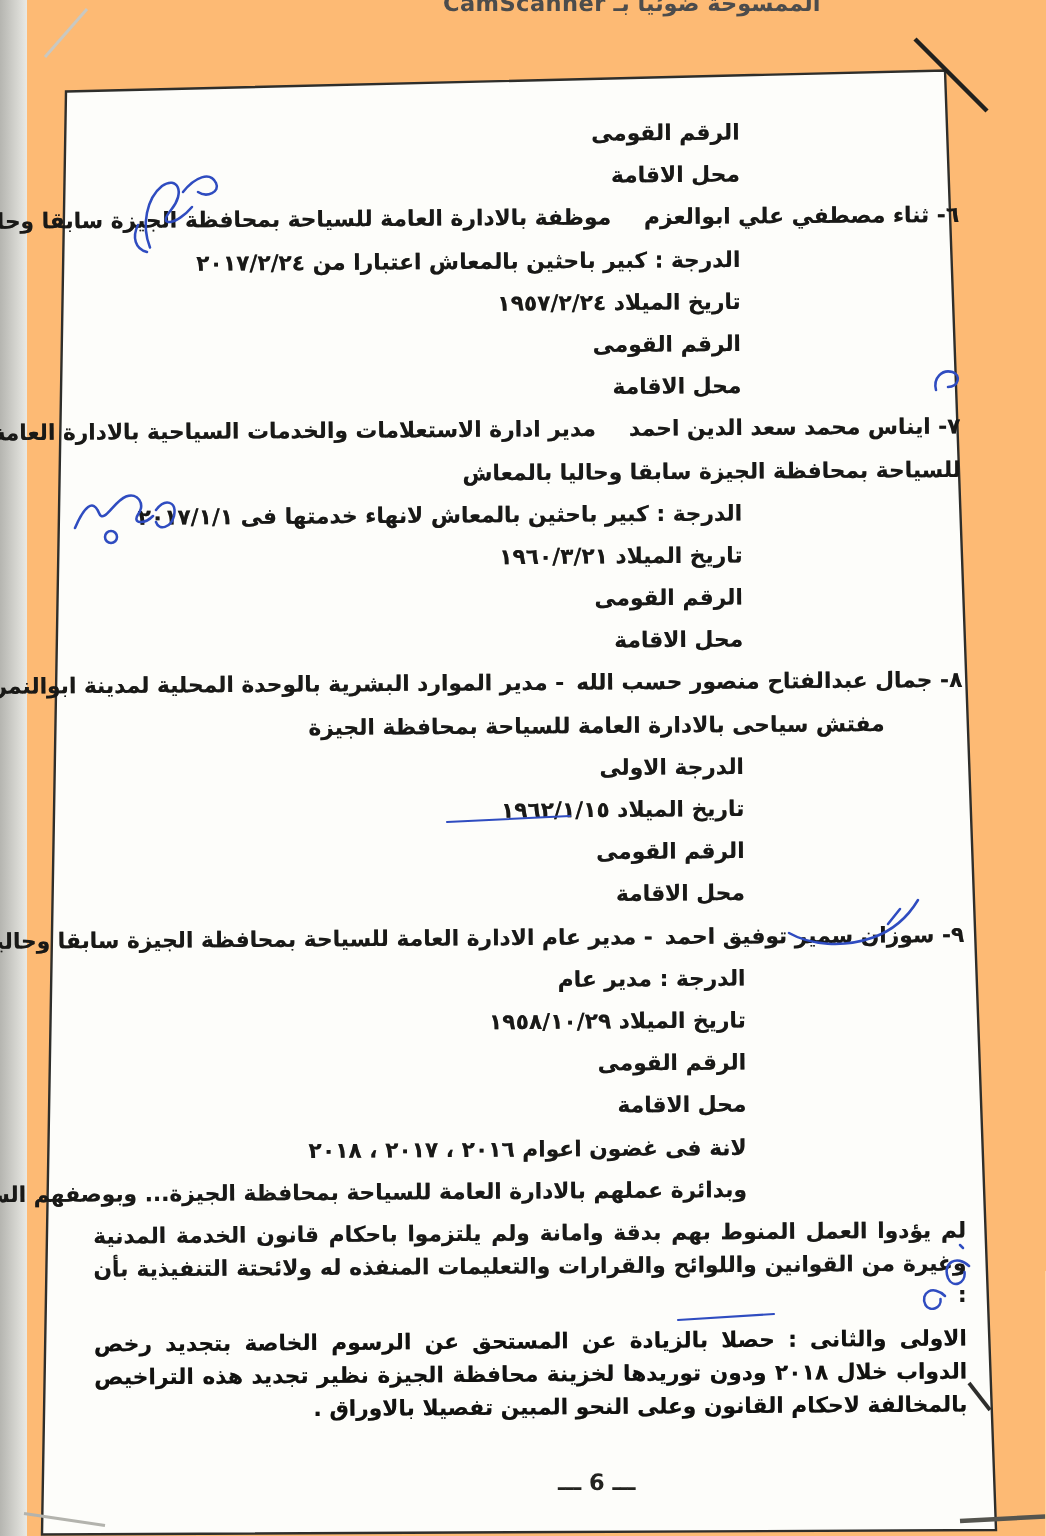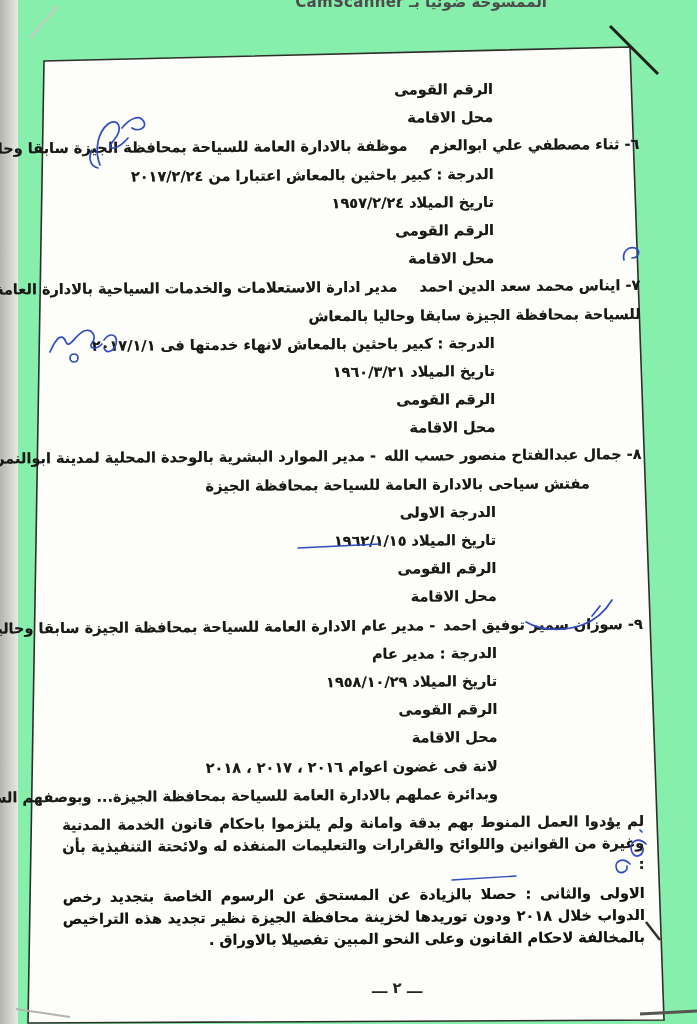--- a/index.html
+++ b/index.html
@@ -1,21 +1,21 @@
 <!DOCTYPE html>
 <html lang="ar"><head>
 <meta charset="utf-8">
 <style>
   * { margin:0; padding:0; box-sizing:border-box; }
   html,body { width:697px; height:1024px; overflow:hidden; }
   body { background:#ffffff; font-family:"DejaVu Sans", sans-serif; }
 
   .canvas {
     position:relative; width:697px; height:1024px;
-    background:#86efac; overflow:hidden;
+    background:#fdba74; overflow:hidden;
   }
   .edge-strip {
     position:absolute; left:0; top:0; width:18px; height:100%;
     background:linear-gradient(90deg,#b5b5b0,#e9e9e4);
   }
   .watermark {
     position:absolute; top:-7px; right:150px;
     font-size:15px; font-weight:bold; color:#4c4c4c;
     direction:rtl; white-space:nowrap; letter-spacing:.3px;
   }
@@ -117,15 +117,15 @@
     <path d="M 70,358 a 4,4 0 1 0 8,0 a 4,4 0 1 0 -8,0"></path>
     <path d="M 612,600 C 606,610 596,620 582,625 C 562,632 540,630 526,622"></path>
     <path d="M 600,606 L 592,616"></path>
     <path d="M 646,844 C 638,836 628,842 632,852 C 635,859 644,856 643,848"></path>
     <path d="M 630,864 C 622,856 613,862 617,870 C 620,875 628,872 627,866"></path>
     <path d="M 640,830 l 2,2"></path>
     <path d="M 298,548 L 380,544" stroke-width="1.4"></path>
     <path d="M 452,880 L 516,876" stroke-width="1.4"></path>
   </svg>
 
-  <div class="page-number">ـــ ٢ ـــ</div>
+  <div class="page-number">ـــ 6 ـــ</div>
 
 </div>
 
 </body></html>

